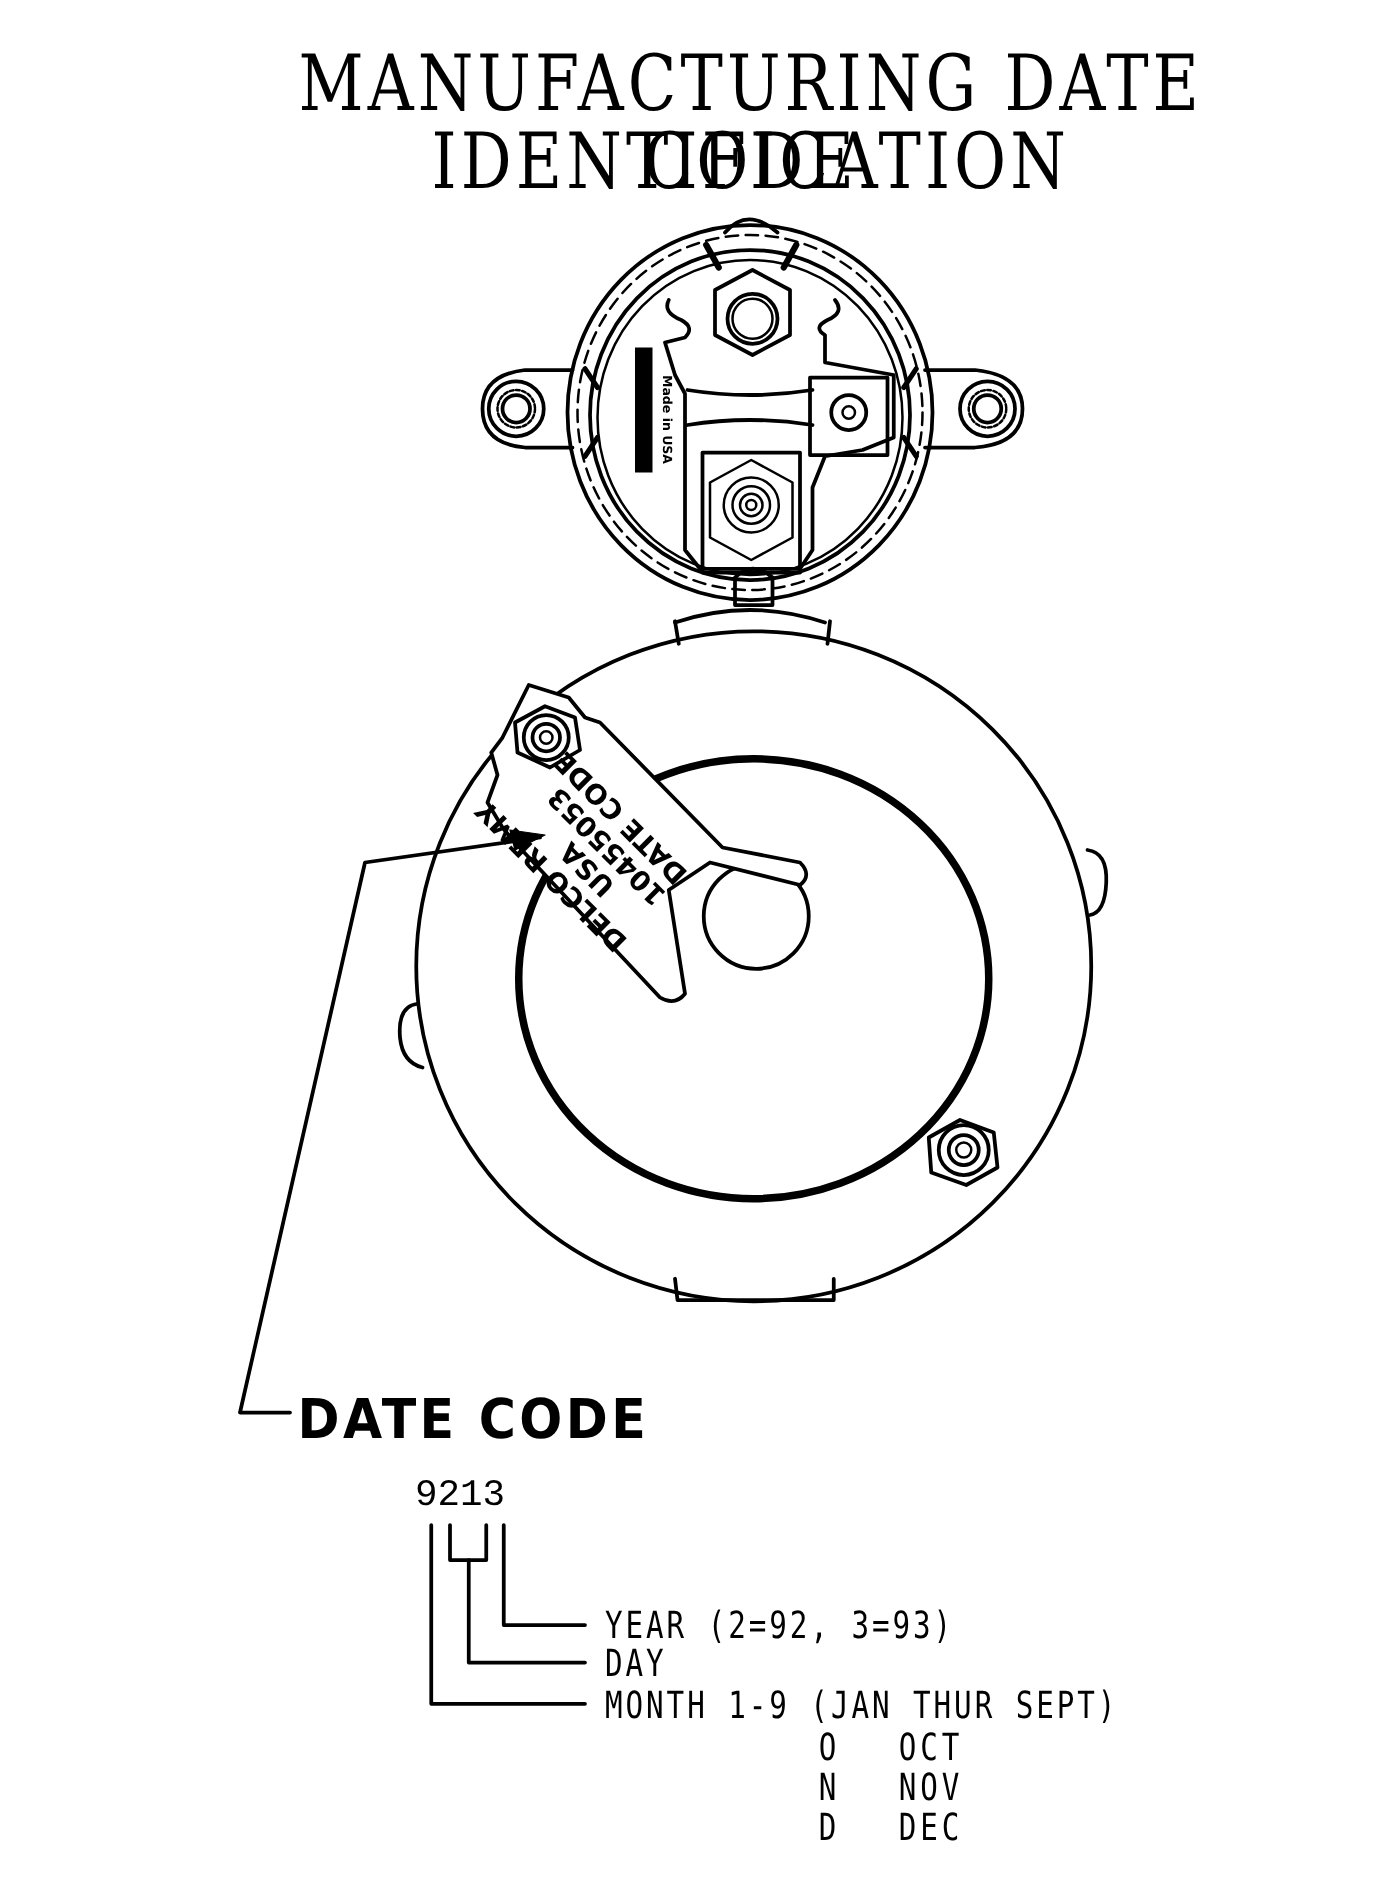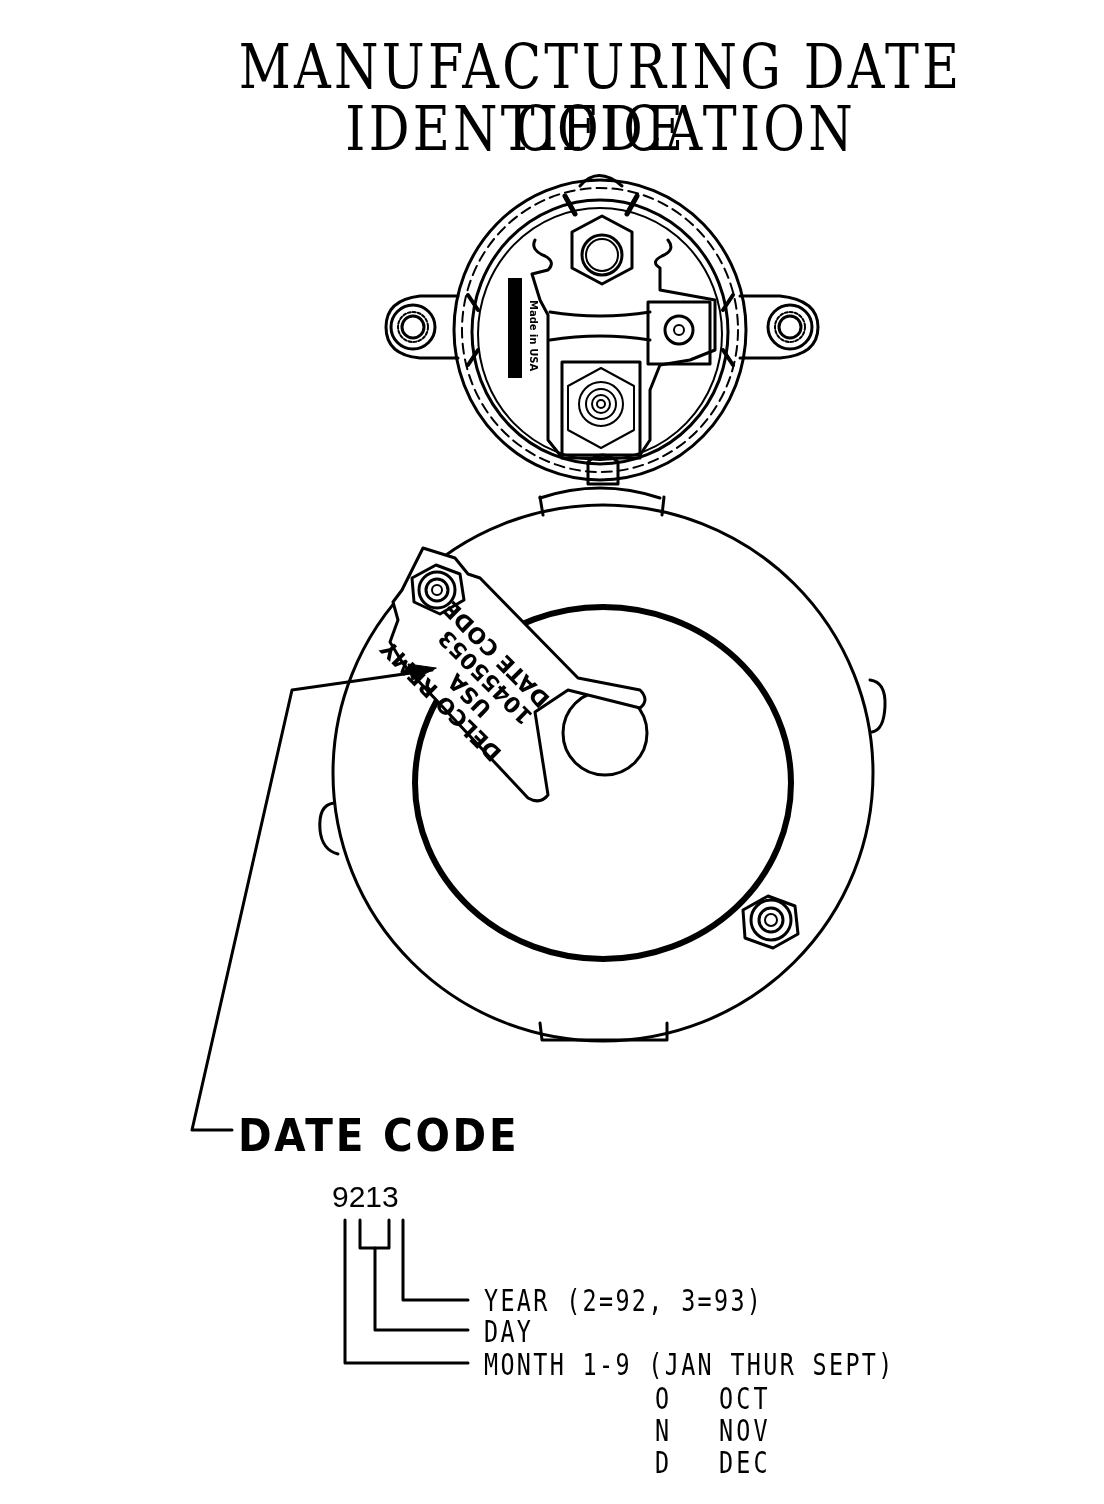--- a/index.html
+++ b/index.html
@@ -2,21 +2,21 @@
 <html><head>
 <meta charset="utf-8">
 <style>
   html, body { margin: 0; padding: 0; background: #ffffff; }
   body { width: 1104px; height: 1504px; position: relative; overflow: hidden; font-family: "Liberation Sans", sans-serif; color: #000; }
   .title { position: absolute; left: 0; width: 1104px; text-align: center; font-family: "DejaVu Serif", serif; font-size: 62px; letter-spacing: 4px; line-height: 62px; transform: scaleX(0.82); transform-origin: 600px 0; }
   .title.l1 { top: 36px; left: 40px; }
   .title.l2 { top: 98px; left: 40px; }
   .diagram { position: absolute; left: 0; top: 0; width: 1104px; height: 1504px; }
   .lbl-datecode { position: absolute; left: 238px; top: 1110px; font-family: "DejaVu Sans", sans-serif; font-weight: bold; font-size: 44px; letter-spacing: 3px; transform: scaleX(0.92); transform-origin: 0 0; }
-  .code { position: absolute; left: 332px; top: 1180px; font-family: Liberation Sans, sans-serif; font-size: 30px; letter-spacing: 0px; text-align: right; }
+  .code { position: absolute; left: 332px; top: 1180px; font-family: Liberation Mono, monospace; font-size: 30px; letter-spacing: 0px; text-align: right; }
   .legend { position: absolute; font-family: "DejaVu Sans Mono", monospace; font-size: 30px; letter-spacing: 3px; transform: scaleX(0.78); transform-origin: 0 0; line-height: 30px; }
   .legend.year { left: 484px; top: 1286px; }
   .legend.day { left: 484px; top: 1317px; }
   .legend.month { left: 484px; top: 1350px; }
   .mrow { position: absolute; font-family: "DejaVu Sans Mono", monospace; font-size: 30px; letter-spacing: 4px; transform: scaleX(0.78); transform-origin: 0 0; line-height: 30px; }
   .mrow .k { position: absolute; left: 0; }
   .mrow .v { position: absolute; left: 82px; }
   .m0 { left: 655px; top: 1384px; }
   .m1 { left: 655px; top: 1416px; }
   .m2 { left: 655px; top: 1448px; }

